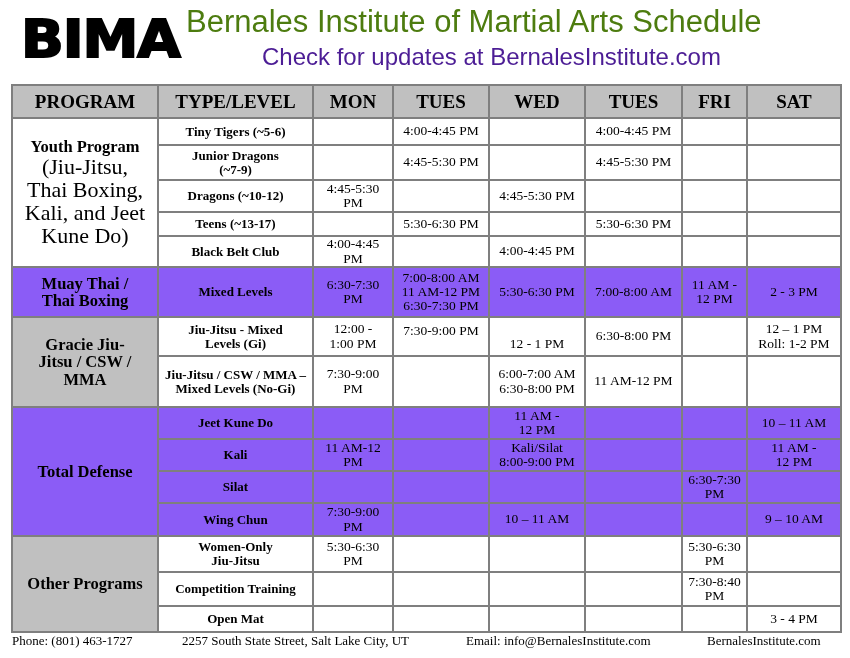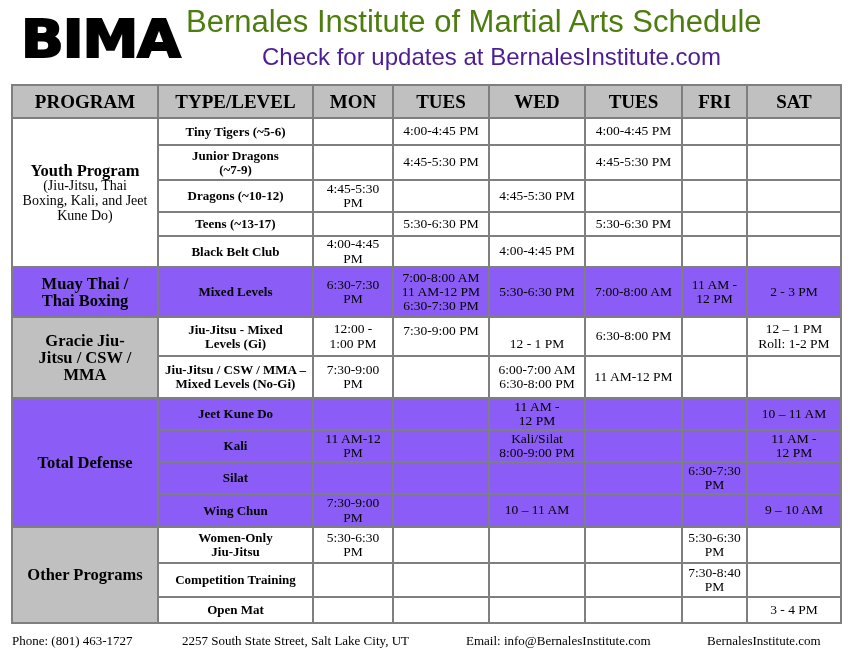--- a/index.html
+++ b/index.html
@@ -7,21 +7,21 @@
   .logo { position:absolute; left:6px; top:10px; width:162px; height:58px; display:flex; align-items:center;justify-content:flex-end; }
   .logo span { font-family:"DejaVu Sans", sans-serif; font-weight:900; font-size:52px; letter-spacing:-1px; line-height:1; transform:scaleX(1.08); transform-origin:left center; -webkit-text-stroke:2px #000; }
   .title { position:absolute; left:186px; top:4px; font-family:"Liberation Sans", sans-serif; font-size:31px; color:#4d7c0f; white-space:nowrap; }
   .subtitle { position:absolute; left:262px; top:43px; font-family:"Liberation Sans", sans-serif; font-size:24px; color:#4c1d95; white-space:nowrap; }
   table { position:absolute; left:11px; top:84px; border-collapse:collapse; table-layout:fixed; width:829px; }
   td, th { border:2px solid #7f7f7f; text-align:center; vertical-align:middle; padding:0 2px; line-height:1.05; }
   th { background:#c0c0c0; font-size:19px; font-weight:bold; height:31px; }
   td { font-size:13.5px; }
   td.type { font-weight:bold; font-size:13px; }
   td.prog { font-weight:bold; font-size:16.5px; }
-  td.prog .sub { font-weight:normal; font-size:14px; }
+  td.prog .sub { font-weight:normal; font-size:22px; }
   tr.grey td { background:#8b5cf6; }
   td.greyc { background:#c0c0c0; }
   .footer { position:absolute; top:633px; font-size:13px; white-space:nowrap; }
 </style>
 </head>
 <body>
 
 <div class="logo">
     <span>BIMA</span>
   </div>
@@ -115,21 +115,21 @@
   <tr style="height:39px">
     <td class="prog greyc" rowspan="2" style="padding:0 18px">Gracie Jiu-Jitsu / CSW / MMA</td>
     <td class="type" style="padding:0 24px">Jiu-Jitsu - Mixed Levels (Gi)</td>
     <td style="padding:0 10px">12:00 - 1:00 PM</td>
     <td style="vertical-align:top;padding-top:6px">7:30-9:00 PM</td>
     <td style="vertical-align:bottom;padding-bottom:4px">12 - 1 PM</td>
     <td>6:30-8:00 PM</td>
     <td></td>
     <td style="padding:0 8px">12 – 1 PM Roll: 1-2 PM</td>
   </tr>
-  <tr style="height:42px">
+  <tr style="height:51px">
     <td class="type" style="padding:0 6px">Jiu-Jitsu / CSW / MMA – Mixed Levels (No-Gi)</td>
     <td style="padding:0 8px">7:30-9:00 PM</td>
     <td></td>
     <td style="padding:0 6px">6:00-7:00 AM 6:30-8:00 PM</td>
     <td>11 AM-12 PM</td>
     <td></td>
     <td></td>
   </tr>
 
   <tr class="grey" style="height:32px">

